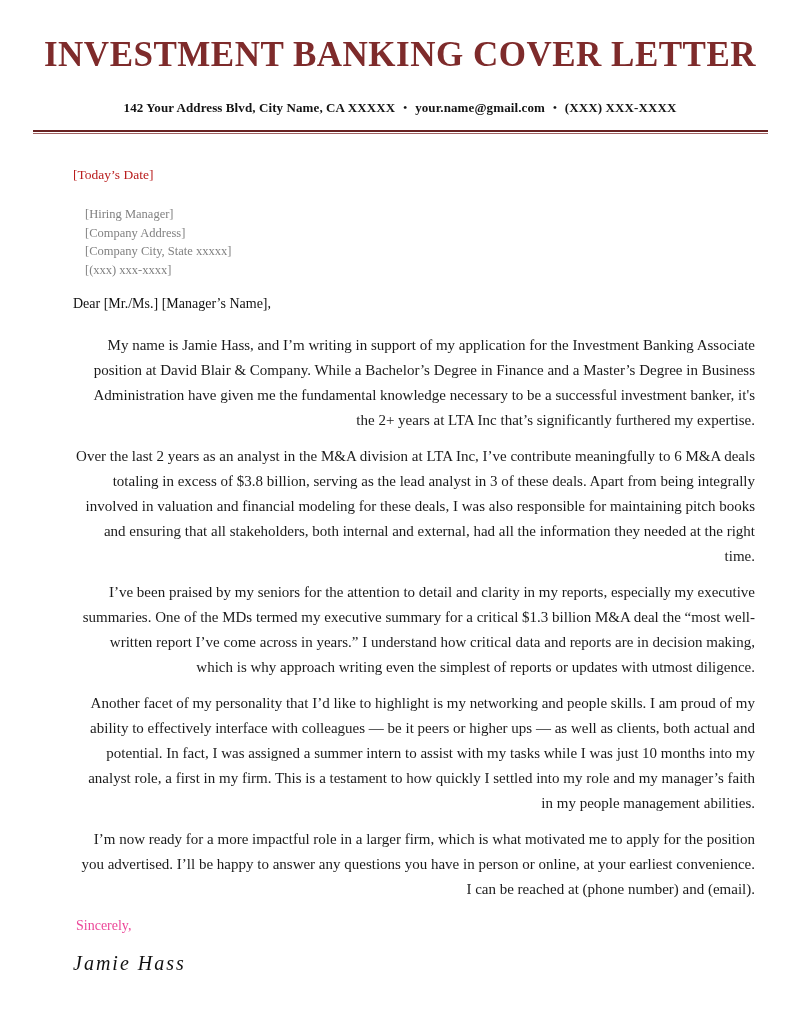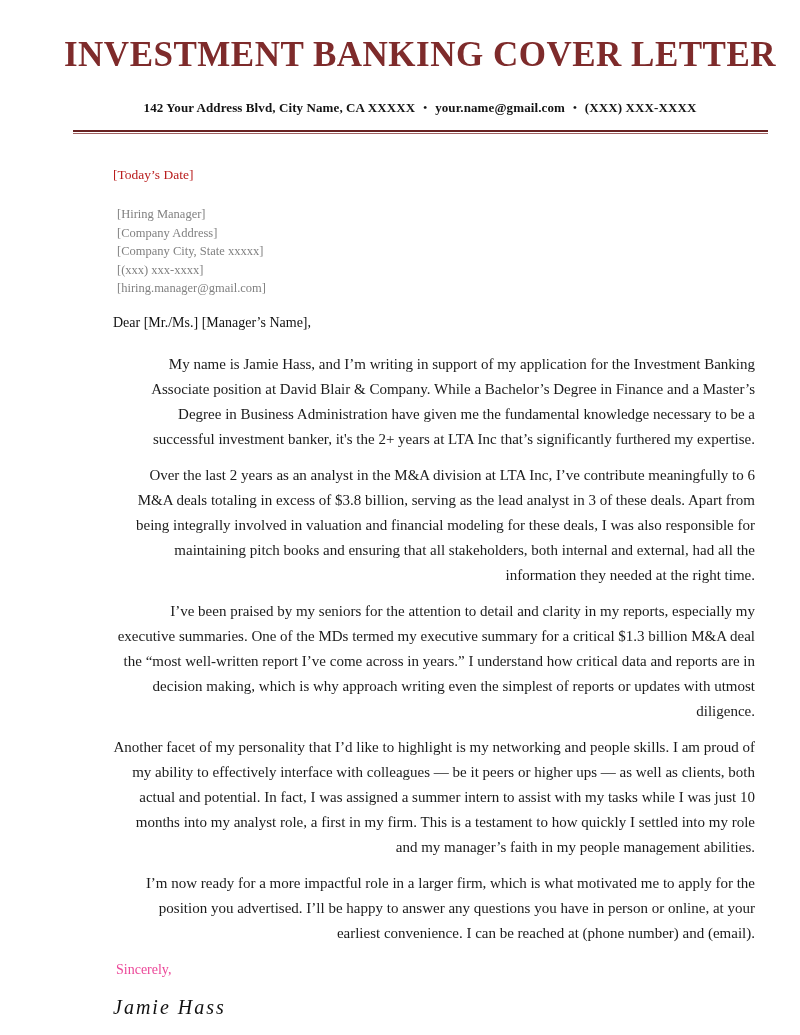--- a/index.html
+++ b/index.html
@@ -13,21 +13,20 @@
     font-family: "Liberation Serif", "DejaVu Serif", serif;
     color: #1a1a1a;
     overflow: hidden;
   }
   .page {
     position: relative;
     width: 800px;
     height: 767px;
     background: #ffffff;
     box-sizing: border-box;
-    padding-left: 40px;
   }
   .header {
     text-align: center;
     padding-top: 36px;
   }
   .title {
     color: #7e2b2b;
     font-size: 35px;
     line-height: 38px;
     font-weight: bold;
@@ -60,21 +59,21 @@
   .date-line {
     font-size: 13.5px;
     line-height: 16px;
     margin: 0 0 22px 0;
     color: #b91c1c;
   }
   .recipient-block {
     color: #818181;
     font-size: 12.5px;
     line-height: 18.5px;
-    margin: 0 0 11px 4px;
+    margin: 0 0 11px 12px;
   }
   .salutation {
     font-size: 14px;
     line-height: 17px;
     margin: 16px 0 21px 0;
     color: #111111;
   }
   .para {
     font-size: 15px;
     line-height: 25px;
@@ -111,21 +110,20 @@
   </div>
 
   <div class="content">
     <div class="date-line">[Today’s Date]</div>
 
     <div class="recipient-block">
       <div>[Hiring Manager]</div>
       <div>[Company Address]</div>
       <div>[Company City, State xxxxx]</div>
       <div>[(xxx) xxx-xxxx]</div>
-      <div>[hiring.manager@gmail.com]</div>
     </div>
 
     <div class="salutation">Dear [Mr./Ms.] [Manager’s Name],</div>
 
     <p class="para">My name is Jamie Hass, and I’m writing in support of my application for the Investment Banking Associate position at David Blair &amp; Company. While a Bachelor’s Degree in Finance and a Master’s Degree in Business Administration have given me the fundamental knowledge necessary to be a successful investment banker, it's the 2+ years at LTA Inc that’s significantly furthered my expertise.</p>
     <p class="para">Over the last 2 years as an analyst in the M&amp;A division at LTA Inc, I’ve contribute meaningfully to 6 M&amp;A deals totaling in excess of $3.8 billion, serving as the lead analyst in 3 of these deals. Apart from being integrally involved in valuation and financial modeling for these deals, I was also responsible for maintaining pitch books and ensuring that all stakeholders, both internal and external, had all the information they needed at the right time.</p>
     <p class="para">I’ve been praised by my seniors for the attention to detail and clarity in my reports, especially my executive summaries. One of the MDs termed my executive summary for a critical $1.3 billion M&amp;A deal the “most well-written report I’ve come across in years.” I understand how critical data and reports are in decision making, which is why approach writing even the simplest of reports or updates with utmost diligence.</p>
     <p class="para">Another facet of my personality that I’d like to highlight is my networking and people skills. I am proud of my ability to effectively interface with colleagues — be it peers or higher ups — as well as clients, both actual and potential. In fact, I was assigned a summer intern to assist with my tasks while I was just 10 months into my analyst role, a first in my firm. This is a testament to how quickly I settled into my role and my manager’s faith in my people management abilities.</p>
     <p class="para">I’m now ready for a more impactful role in a larger firm, which is what motivated me to apply for the position you advertised. I’ll be happy to answer any questions you have in person or online, at your earliest convenience. I can be reached at (phone number) and (email).</p>
 

